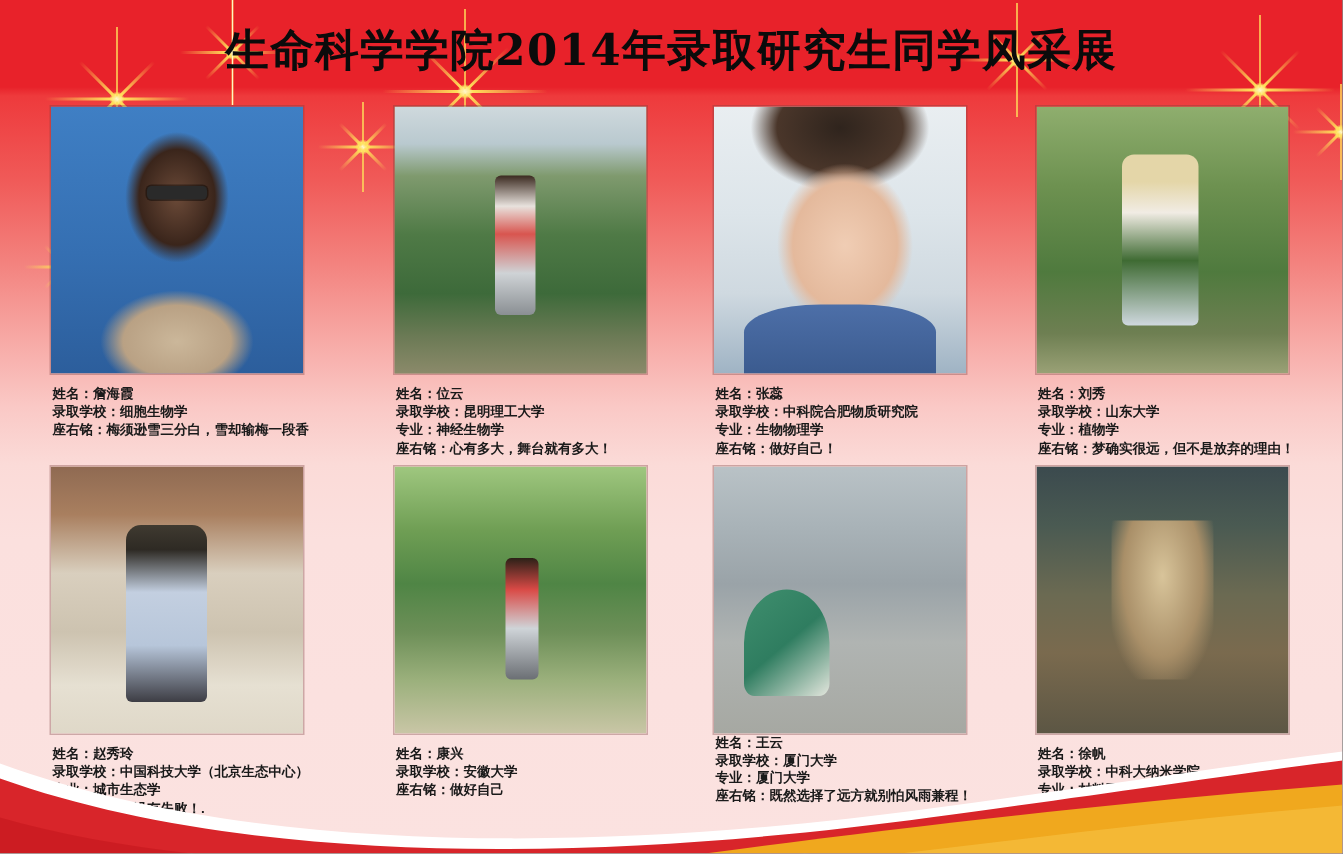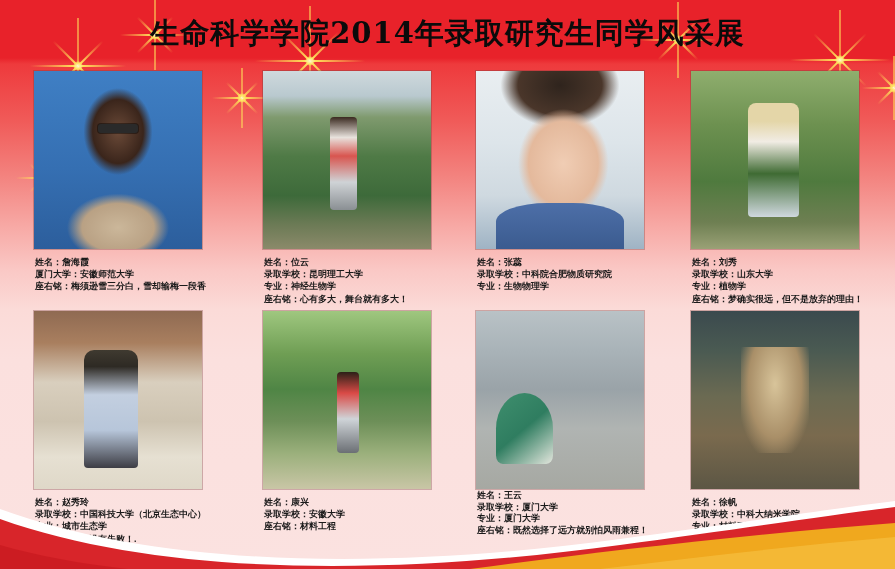--- a/index.html
+++ b/index.html
@@ -148,21 +148,21 @@
   </div>
 
   <div id="title">生命科学学院2014年录取研究生同学风采展</div>
 
   <div class="card" style="left:33px;top:70px;">
     <div class="photo">
         <div class="ph p1"></div>
       </div>
     <div class="cap">
       <div>姓名：詹海霞</div>
-      <div>厦门大学：安徽师范大学</div>
+      <div>录取学校：细胞生物学</div>
       <div>座右铭：梅须逊雪三分白，雪却输梅一段香</div>
     </div>
   </div>
 
   <div class="card" style="left:262px;top:70px;">
     <div class="photo">
         <div class="ph p2"></div>
       </div>
     <div class="cap">
       <div>姓名：位云</div>
@@ -173,20 +173,21 @@
   </div>
 
   <div class="card" style="left:475px;top:70px;">
     <div class="photo">
         <div class="ph p3"></div>
       </div>
     <div class="cap">
       <div>姓名：张蕊</div>
       <div>录取学校：中科院合肥物质研究院</div>
       <div>专业：生物物理学</div>
+      <div>座右铭：做好自己！</div>
     </div>
   </div>
 
   <div class="card" style="left:690px;top:70px;">
     <div class="photo">
         <div class="ph p4"></div>
       </div>
     <div class="cap">
       <div>姓名：刘秀</div>
       <div>录取学校：山东大学</div>
@@ -207,21 +208,21 @@
     </div>
   </div>
 
   <div class="card" style="left:262px;top:310px;">
     <div class="photo">
         <div class="ph p6"></div>
       </div>
     <div class="cap">
       <div>姓名：康兴</div>
       <div>录取学校：安徽大学</div>
-      <div>座右铭：材料工程</div>
+      <div>座右铭：做好自己</div>
     </div>
   </div>
 
   <div class="card" style="left:475px;top:310px;">
     <div class="photo">
         <div class="ph p7"></div>
       </div>
     <div class="cap" style="top:180px;line-height:11.5px;">
       <div>姓名：王云</div>
       <div>录取学校：厦门大学</div>

